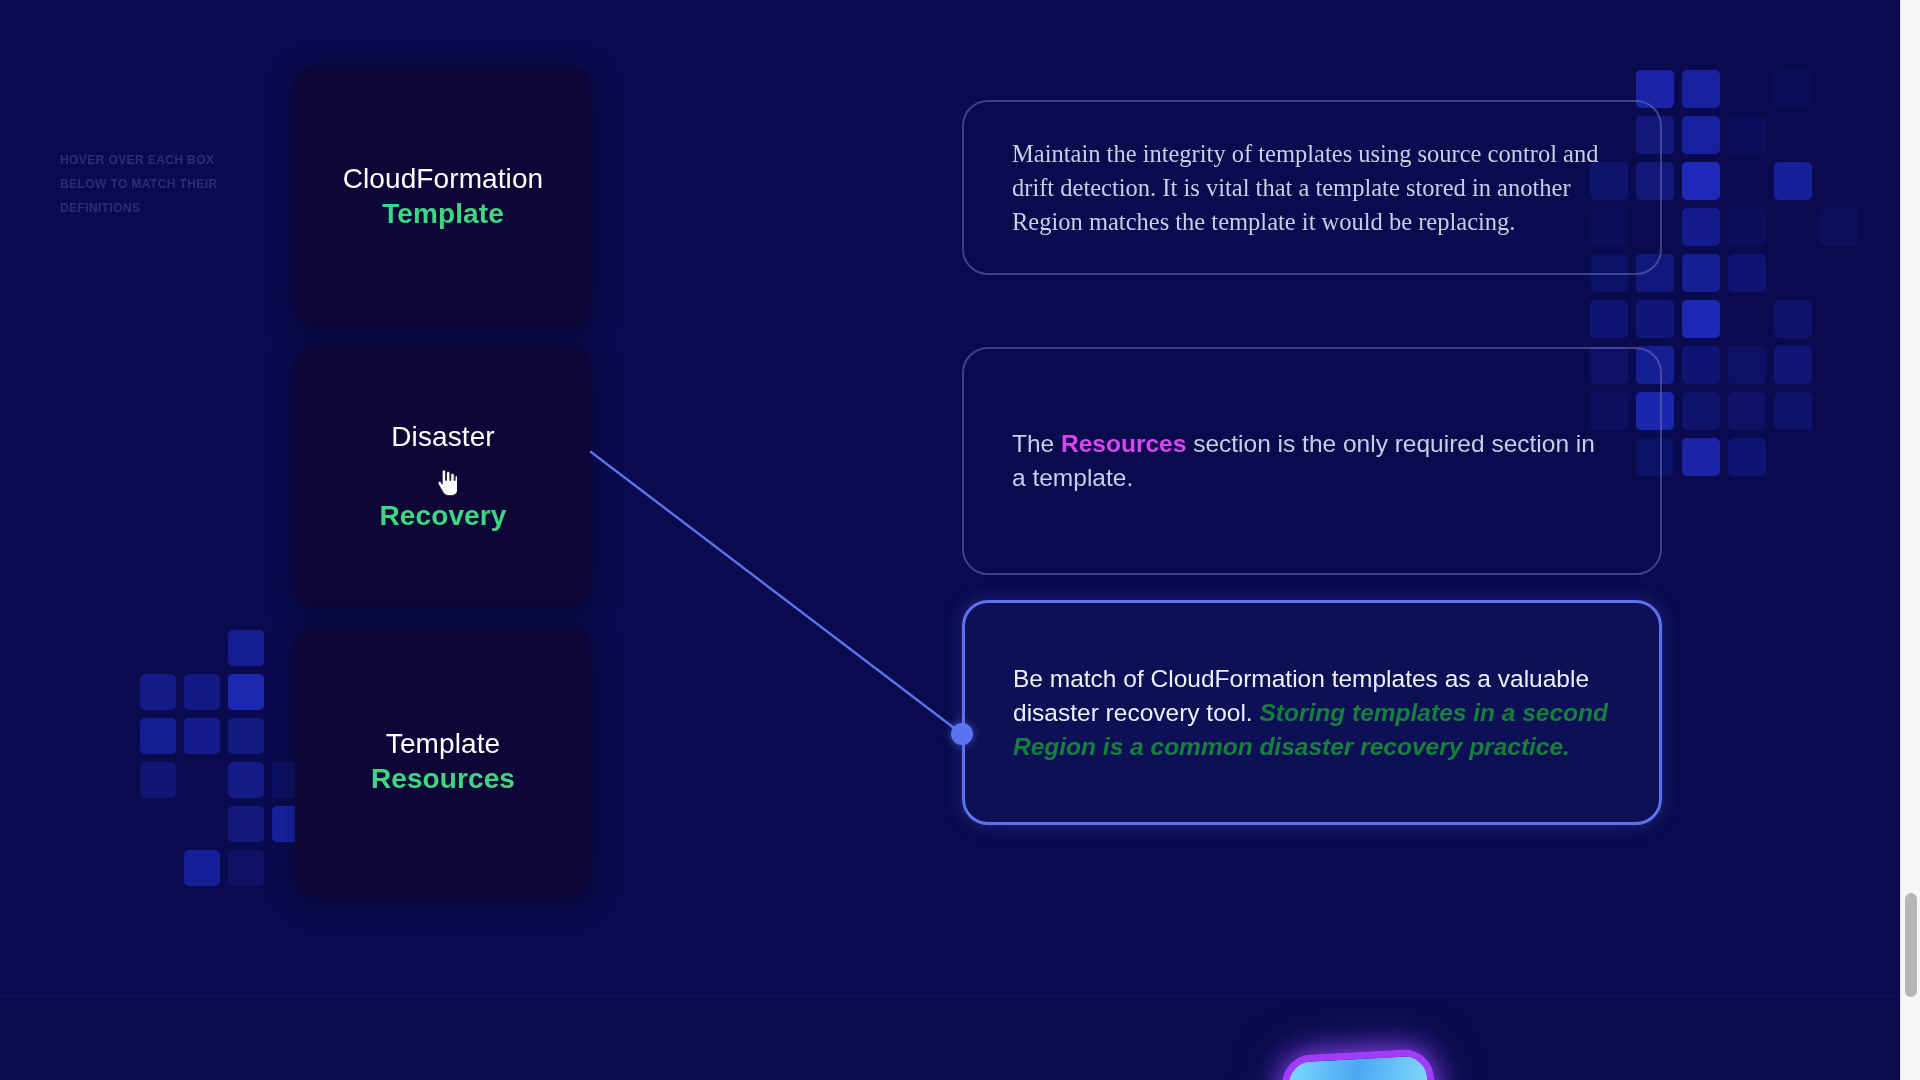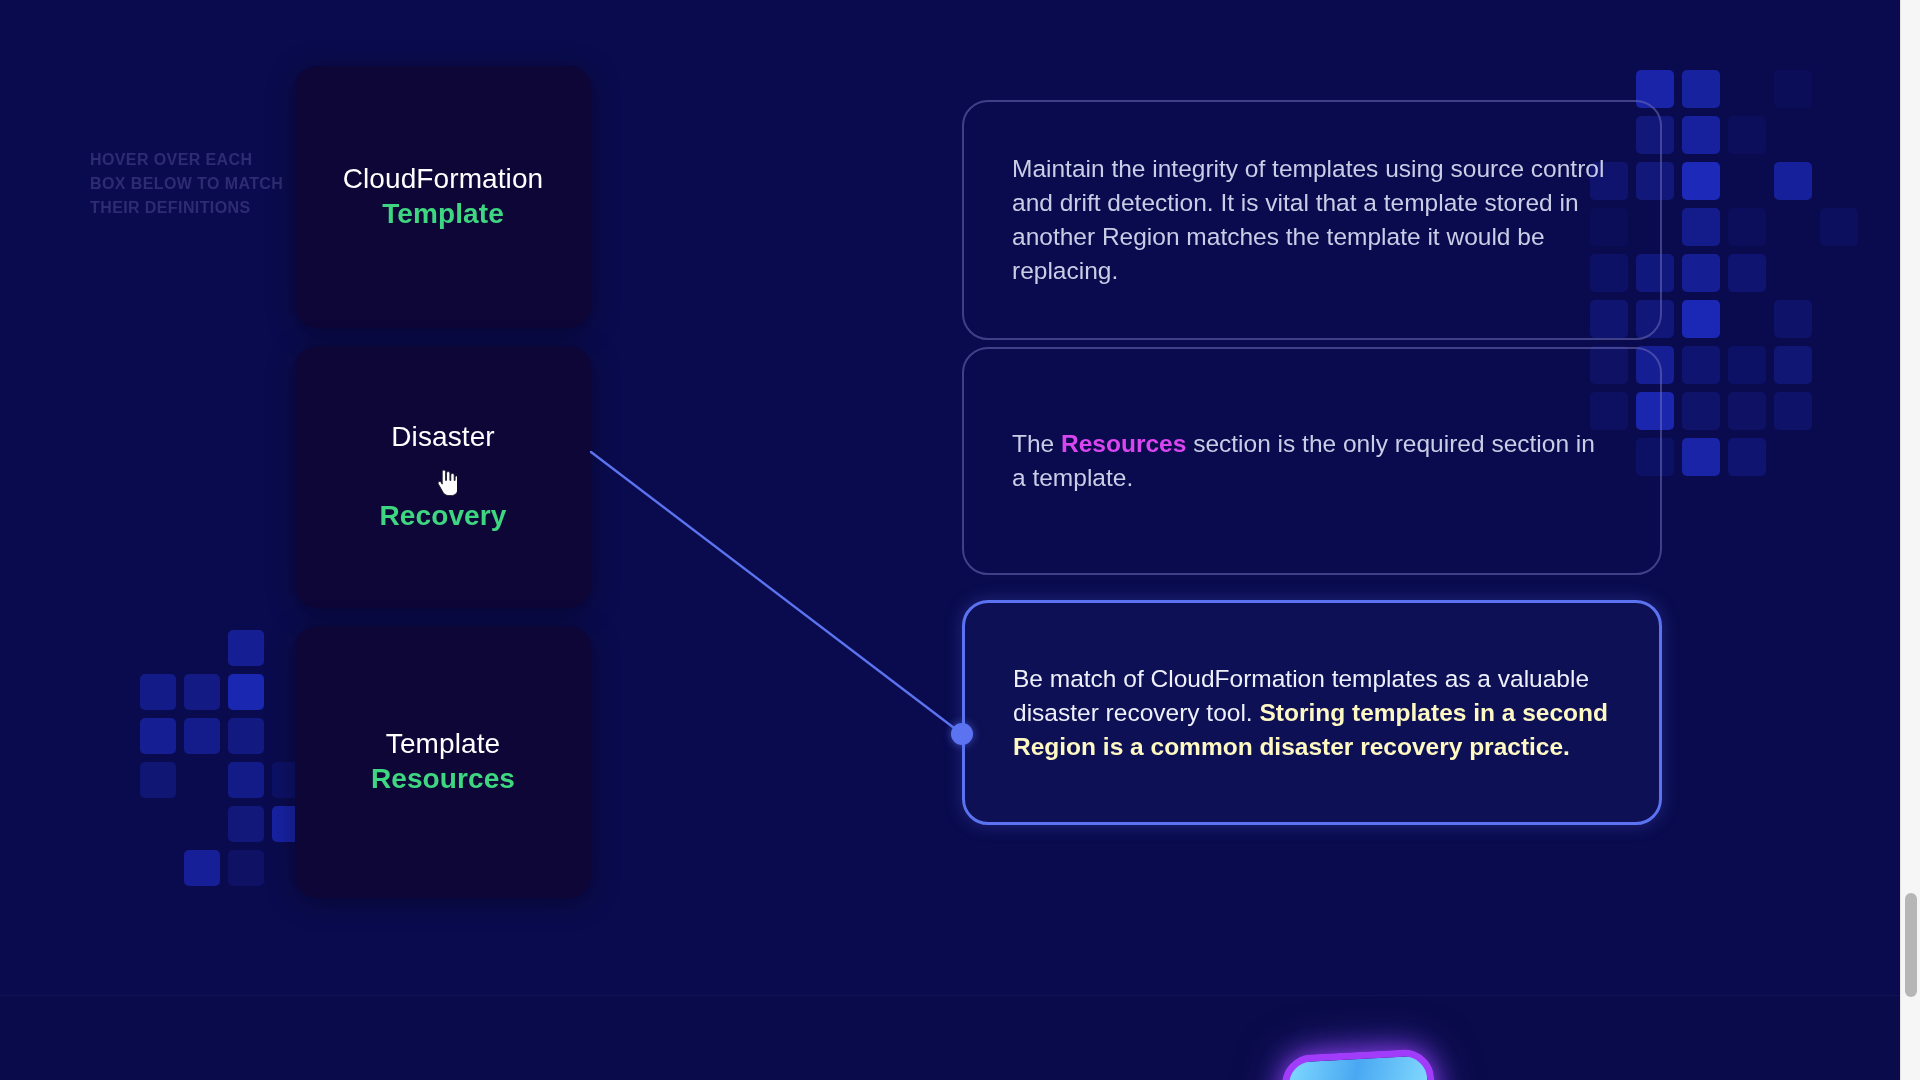--- a/index.html
+++ b/index.html
@@ -36,27 +36,26 @@
     left: 0; top: 996px;
     width: 1900px; height: 84px;
     background: #0a0b4a;
   }
 
   
   .hover-hint {
     position: absolute;
     left: 60px; top: 148px;
     width: 200px;
-    font-size: 16px;
+    font-size: 12px;
     font-weight: 700;
     line-height: 24px;
     letter-spacing: 0.4px;
     color: #2f2b73;
     text-transform: uppercase;
-    margin-left: 30px;
   }
 
   
   .term-card {
     position: absolute;
     left: 295px;
     width: 296px;
     border-radius: 22px;
     background: #0d0637;
     display: flex;
@@ -92,38 +91,38 @@
     position: absolute;
     left: 962px;
     width: 700px;
     border-radius: 26px;
     display: flex;
     align-items: center;
     padding: 0 48px;
     background: transparent;
     cursor: pointer;
   }
-  .def-box.d1 { top: 100px; height: 240px; border: 2px solid rgba(110,110,185,0.55); }
+  .def-box.d1 { top: 100px; height: 175px; border: 2px solid rgba(110,110,185,0.55); font-family: Liberation Serif, serif; }
   .def-box.d2 { top: 347px; height: 228px; border: 2px solid rgba(110,110,185,0.55); }
   .def-box.d3 {
     top: 600px; height: 225px;
     border: 3px solid #5b73f0;
     background: rgba(20,22,95,0.45);
     box-shadow: 0 0 18px rgba(91,115,240,0.28);
   }
 
   .def-text {
     font-size: 24.5px;
     line-height: 34px;
     color: #c9cde6;
     font-weight: 400;
   }
   .def-box.d3 .def-text { color: #eef0fb; }
   .def-text b { font-weight: 700; color: #d946ef; }
-  .def-text .hl { font-weight: 700; color: #fef9c3; }
+  .def-text .hl { font-weight: 700; color: #15803d; font-style: italic; }
 
   
   .connector-svg {
     position: absolute;
     left: 0; top: 0;
     width: 1920px; height: 1080px;
     pointer-events: none;
   }
   .connector-dot {
     position: absolute;

